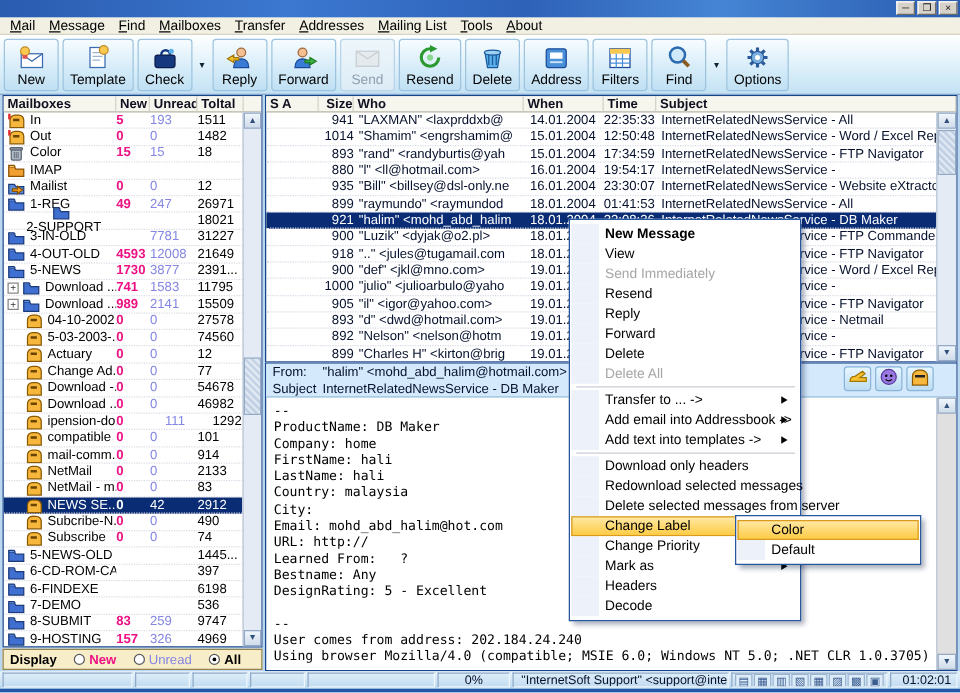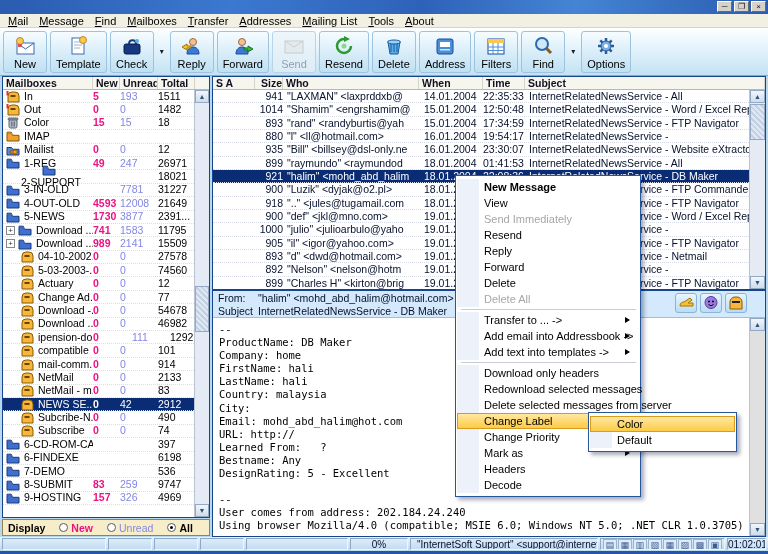--- a/index.html
+++ b/index.html
@@ -107,21 +107,21 @@
   
   .statusbar{position:absolute;left:0;right:0;top:537px;height:14px;display:flex;gap:2px;
     background:linear-gradient(180deg,#e8f4fc,#bcd9ee);padding:1px 2px;}
   .scell{border:1px solid;border-color:#8fa8c8 #eef6fc #eef6fc #8fa8c8;background:linear-gradient(180deg,#dcedf9,#c4dcf0);
     font-size:10px;line-height:11px;color:#05102c;overflow:hidden;white-space:nowrap;}
   .sc-prog{width:58px;text-align:center;}
   .sc-acct{flex:1;padding-left:6px;}
   .sc-icons{display:flex;align-items:center;gap:1px;padding:0 2px;}
   .sicon{width:14px;height:11px;font-size:9px;line-height:10px;text-align:center;color:#3c5c90;
     border:1px solid #9ab4d0;background:#dcecf8;}
-  .sc-clock{width:39px;text-align:right;padding-right:4px;border-color:#8fa8c8 #eef6fc #eef6fc #8fa8c8;}
+  .sc-clock{width:54px;text-align:right;padding-right:4px;border-color:#8fa8c8 #eef6fc #eef6fc #8fa8c8;}
   .bottomedge{position:absolute;left:0;right:0;bottom:0;height:3px;background:#2456a8;}
 </style>
 </head>
 <body>
 
 <div class="window">
 
   <div class="titlebar">
     <div class="winbtns">
       <div class="winbtn">─</div>
@@ -640,20 +640,34 @@
               <svg width="14" height="13">
                 <path d="M2 12 V6 a4 4 0 0 1 4-4 h3 a4 4 0 0 1 4 4 v6 z" fill="#f6b73c" stroke="#8a5a00"></path>
                 <rect x="4.5" y="5" width="5" height="2" fill="#6a4400"></rect>
               </svg>
             </span>
             <span style="margin-left: 3px;">Subscribe</span>
           </div>
           <div class="t-new" style="width: 27px;">0</div>
           <div class="t-unread" style="width: 38px;">0</div>
           <div class="t-total">74</div>
+        </div>
+        <div class="trow">
+          <div class="t-name" style="width: 90px; display: flex; align-items: center; padding-left: 3px;">
+            <span class="ic">
+              <svg width="14" height="12">
+                <path d="M1 3.5 h4.5 l1.2 1.8 H13 V11 H1 z" fill="#3f6fd0" stroke="#1a3a7a"></path>
+                <path d="M1 3.5 V2.2 h4.2 l1 1.3" fill="#6a95e0" stroke="#1a3a7a"></path>
+              </svg>
+            </span>
+            <span style="margin-left: 3px;">5-NEWS-OLD</span>
+          </div>
+          <div class="t-new" style="width: 27px;"></div>
+          <div class="t-unread" style="width: 38px;"></div>
+          <div class="t-total">1445...</div>
         </div>
         <div class="trow">
           <div class="t-name" style="width: 90px; display: flex; align-items: center; padding-left: 3px;">
             <span class="ic">
               <svg width="14" height="12">
                 <path d="M1 3.5 h4.5 l1.2 1.8 H13 V11 H1 z" fill="#3f6fd0" stroke="#1a3a7a"></path>
                 <path d="M1 3.5 V2.2 h4.2 l1 1.3" fill="#6a95e0" stroke="#1a3a7a"></path>
               </svg>
             </span>
             <span style="margin-left: 3px;">6-CD-ROM-CA...</span>

